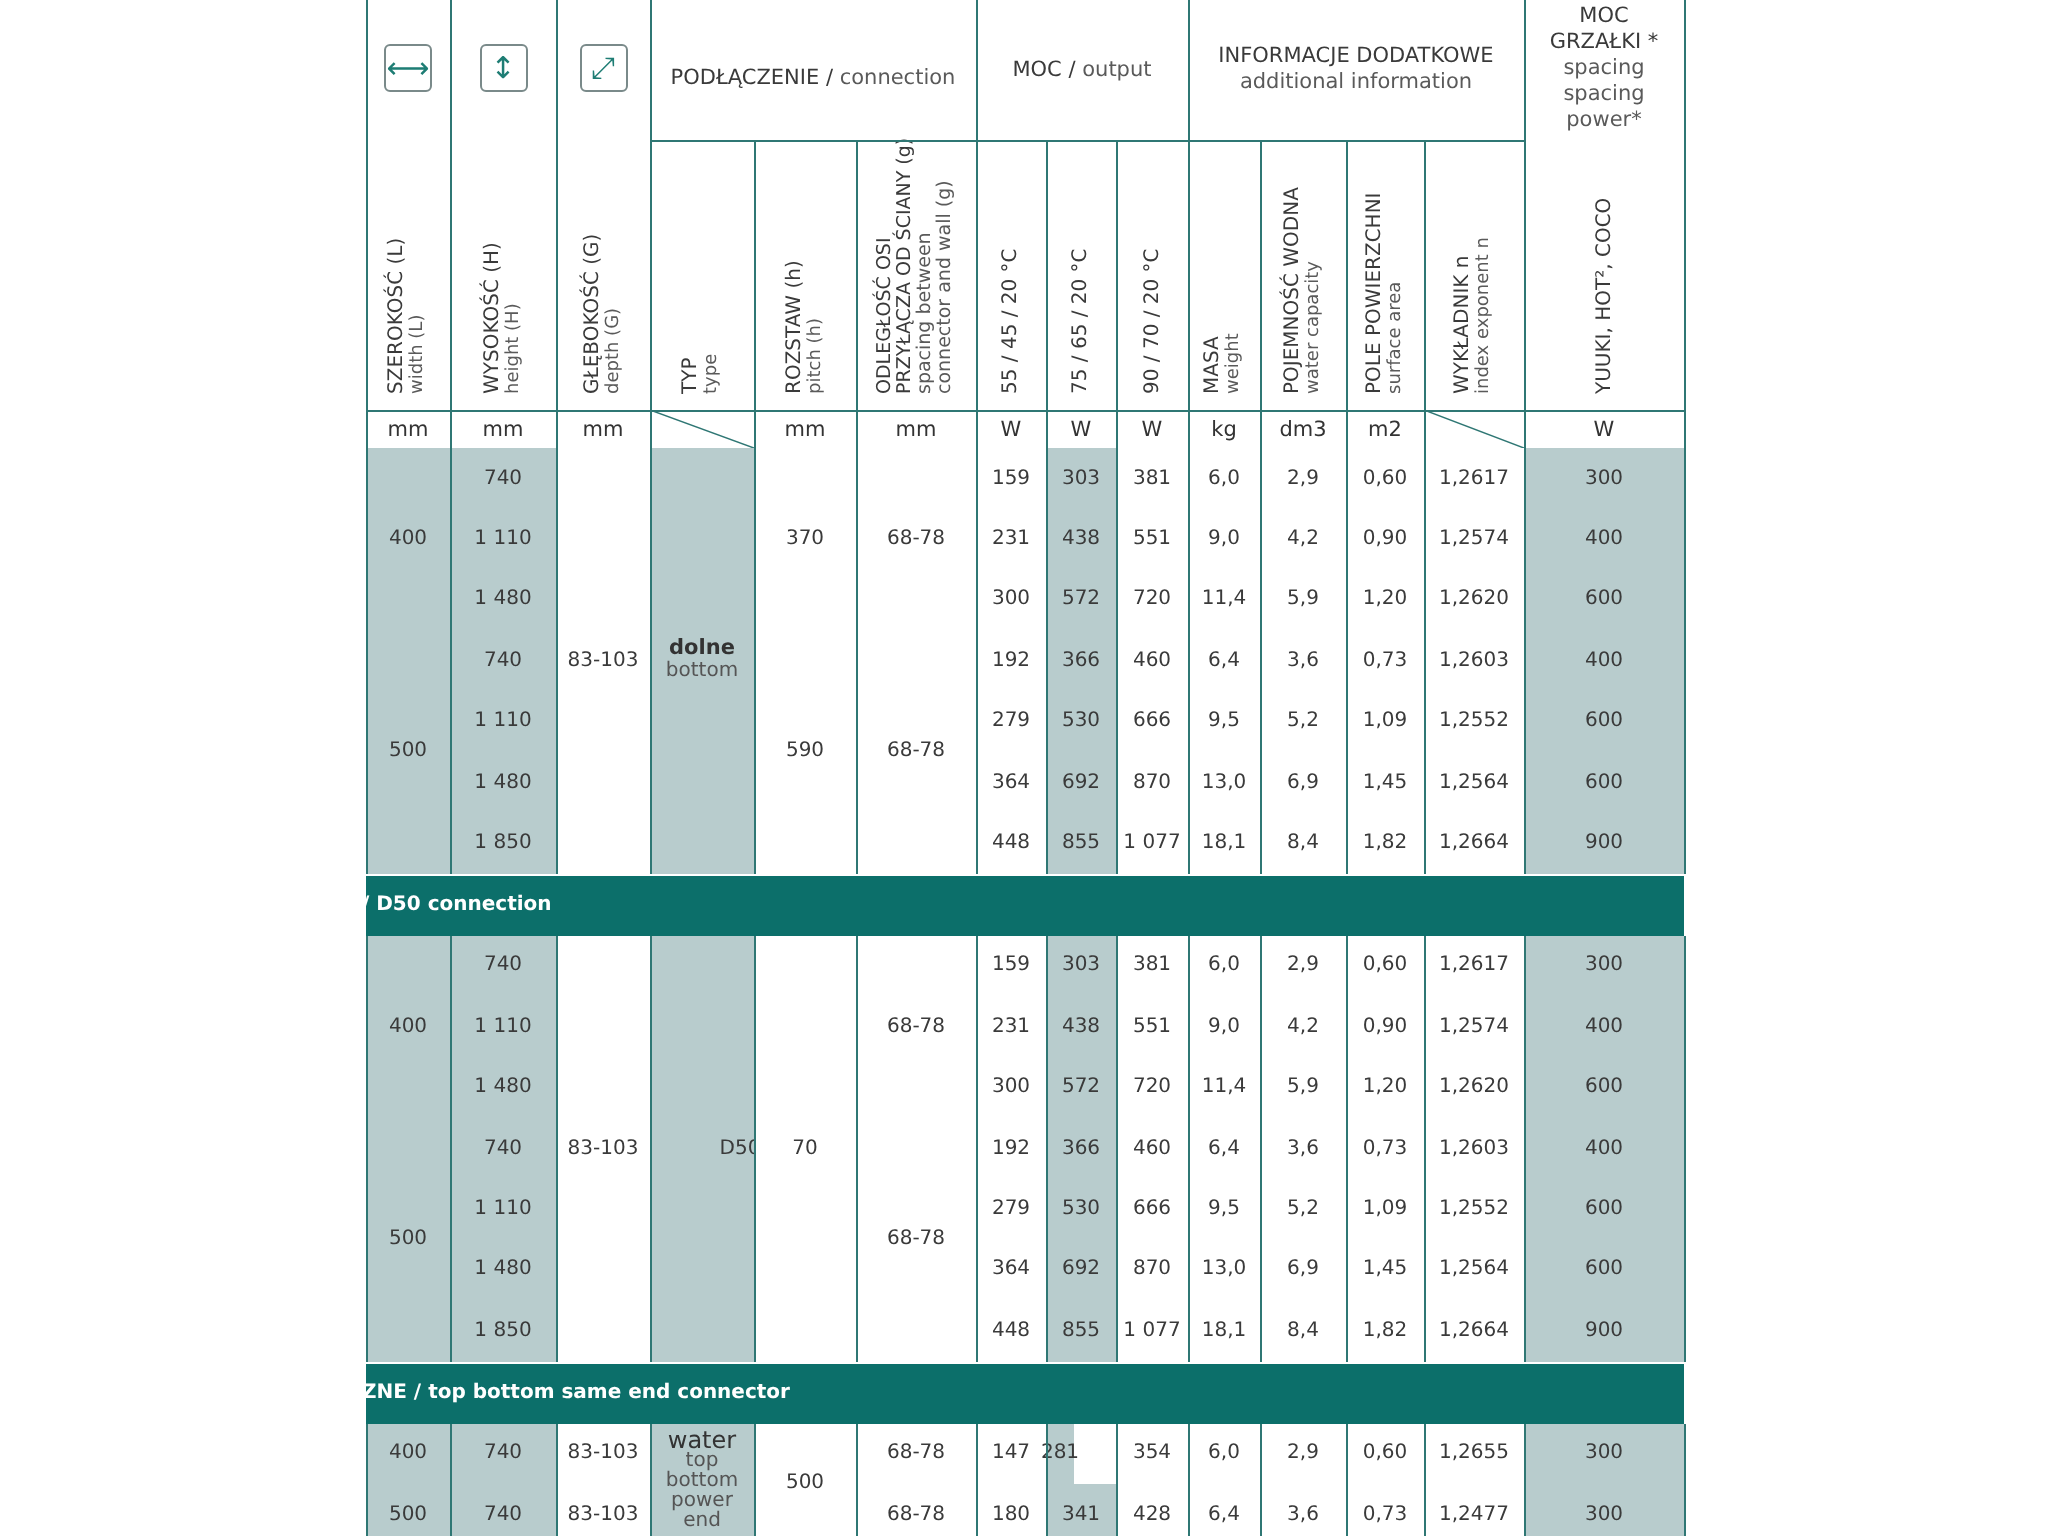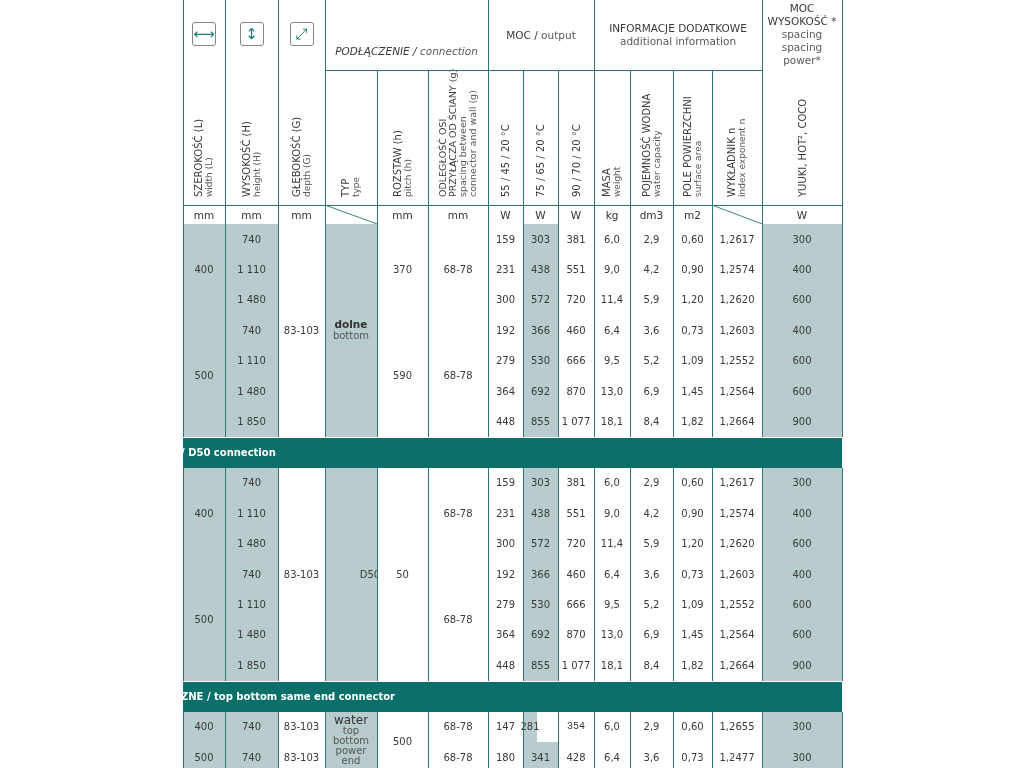--- a/index.html
+++ b/index.html
@@ -20,33 +20,33 @@
   .typ-label{font-size:10px;line-height:11px;color:#333;}
   .typ-label .en{color:#555;}
 </style>
 </head>
 <body>
 
 <div id="root">
     <div class="iconbox" style="left: 192px; top: 22px;">⟷</div>
     <div class="iconbox" style="left: 239.5px; top: 22px;">↕</div>
     <div class="iconbox" style="left: 289.5px; top: 22px;">⤢</div>
-    <div class="c hd" style="left: 325px; top: 16px; width: 163px; height: 70px; flex-direction: column; font-style: italic;">
+    <div class="c hd" style="left: 325px; top: 4px; width: 163px; height: 70px; flex-direction: column;">
       <div><span>PODŁĄCZENIE</span> / <span class="en">connection</span></div>
     </div>
     <div class="c hd" style="left: 488px; top: 0px; width: 106px; height: 70px; flex-direction: column;">
       <div><span>MOC</span> / <span class="en">output</span></div>
     </div>
     <div class="c hd" style="left: 594px; top: 0px; width: 168px; height: 70px; flex-direction: column;">
       <div>INFORMACJE DODATKOWE</div>
       <div class="en">additional information</div>
     </div>
     <div class="c hd" style="left: 762px; top: 0px; width: 80px; height: 70px; flex-direction: column; align-items: center; justify-content: flex-start; padding-top: 2px;">
       <div>MOC</div>
-      <div>WYSOKOŚĆ *</div>
+      <div>GRZAŁKI *</div>
       <div class="en">spacing</div>
       <div class="en">spacing</div>
       <div class="en">power*</div>
     </div>
     <div class="rot" style="left: 193px; top: 197px; line-height: 11px;">
       <div>SZEROKOŚĆ (L)</div>
       <div class="en">width (L)</div>
     </div>
     <div class="c w unit" style="left: 183px; top: 205px; width: 42px; height: 19px;">mm</div>
     <div class="rot" style="left: 240.5px; top: 197px; line-height: 11px;">
@@ -314,21 +314,21 @@
     <div class="c w" style="left: 558px; top: 650.2px; width: 36px; height: 30.4px;">1 077</div>
     <div class="c w" style="left: 594px; top: 650.2px; width: 36px; height: 30.4px;">18,1</div>
     <div class="c w" style="left: 630px; top: 650.2px; width: 43px; height: 30.4px;">8,4</div>
     <div class="c w" style="left: 673px; top: 650.2px; width: 39px; height: 30.4px;">1,82</div>
     <div class="c w" style="left: 712px; top: 650.2px; width: 50px; height: 30.4px;">1,2664</div>
     <div class="c g" style="left: 762px; top: 650.2px; width: 80px; height: 30.4px;">900</div>
     <div class="c g" style="left: 183px; top: 559px; width: 42px; height: 121.6px;">500</div>
     <div class="c w" style="left: 428px; top: 559px; width: 60px; height: 121.6px;">68-78</div>
     <div class="c w" style="left: 278px; top: 467.8px; width: 47px; height: 212.8px;">83-103</div>
     <div class="c g" style="left: 325px; top: 467.8px; width: 52px; height: 212.8px; padding-left: 38px;">D50</div>
-    <div class="c w" style="left: 377px; top: 467.8px; width: 51px; height: 212.8px;">50</div>
+    <div class="c w" style="left: 377px; top: 467.8px; width: 51px; height: 212.8px;">70</div>
     <div class="vl" style="left: 183px; top: 467.8px; height: 212.8px;"></div>
     <div class="vl" style="left: 225px; top: 467.8px; height: 212.8px;"></div>
     <div class="vl" style="left: 278px; top: 467.8px; height: 212.8px;"></div>
     <div class="vl" style="left: 325px; top: 467.8px; height: 212.8px;"></div>
     <div class="vl" style="left: 377px; top: 467.8px; height: 212.8px;"></div>
     <div class="vl" style="left: 428px; top: 467.8px; height: 212.8px;"></div>
     <div class="vl" style="left: 488px; top: 467.8px; height: 212.8px;"></div>
     <div class="vl" style="left: 523px; top: 467.8px; height: 212.8px;"></div>
     <div class="vl" style="left: 558px; top: 467.8px; height: 212.8px;"></div>
     <div class="vl" style="left: 594px; top: 467.8px; height: 212.8px;"></div>
@@ -339,21 +339,21 @@
     <div class="vl" style="left: 842px; top: 467.8px; height: 212.8px;"></div>
     <div class="band" style="top: 681.6px; height: 30px;">
       <span>ZNE / top bottom same end connector</span>
     </div>
     <div class="c g" style="left: 183px; top: 711.6px; width: 42px; height: 30.4px;">400</div>
     <div class="c g" style="left: 225px; top: 711.6px; width: 53px; height: 30.4px;">740</div>
     <div class="c w" style="left: 278px; top: 711.6px; width: 47px; height: 30.4px;">83-103</div>
     <div class="c w" style="left: 428px; top: 711.6px; width: 60px; height: 30.4px;">68-78</div>
     <div class="c w" style="left: 488px; top: 711.6px; width: 35px; height: 30.4px;">147</div>
     <div class="c g" style="left: 523px; top: 711.6px; width: 14px; height: 30.4px;">281</div>
-    <div class="c w" style="left: 558px; top: 711.6px; width: 36px; height: 30.4px; font-family: Liberation Mono, monospace;">354</div>
+    <div class="c w" style="left: 558px; top: 711.6px; width: 36px; height: 30.4px;">354</div>
     <div class="c w" style="left: 594px; top: 711.6px; width: 36px; height: 30.4px;">6,0</div>
     <div class="c w" style="left: 630px; top: 711.6px; width: 43px; height: 30.4px;">2,9</div>
     <div class="c w" style="left: 673px; top: 711.6px; width: 39px; height: 30.4px;">0,60</div>
     <div class="c w" style="left: 712px; top: 711.6px; width: 50px; height: 30.4px;">1,2655</div>
     <div class="c g" style="left: 762px; top: 711.6px; width: 80px; height: 30.4px;">300</div>
     <div class="hl" style="left: 183px; top: 742px; width: 142px;"></div>
     <div class="hl" style="left: 428px; top: 742px; width: 414px;"></div>
     <div class="c g" style="left: 183px; top: 742px; width: 42px; height: 30.4px;">500</div>
     <div class="c g" style="left: 225px; top: 742px; width: 53px; height: 30.4px;">740</div>
     <div class="c w" style="left: 278px; top: 742px; width: 47px; height: 30.4px;">83-103</div>

